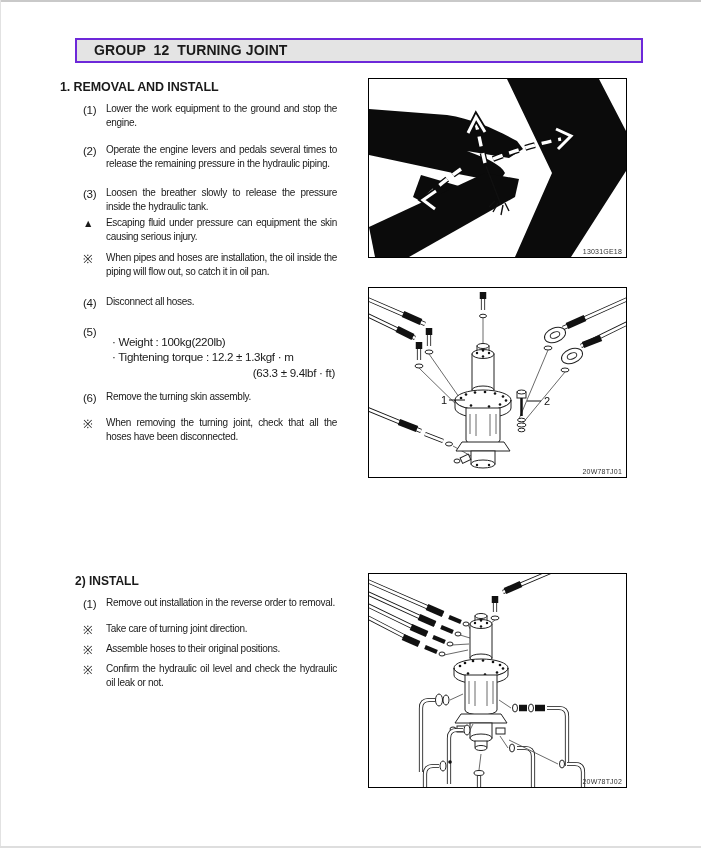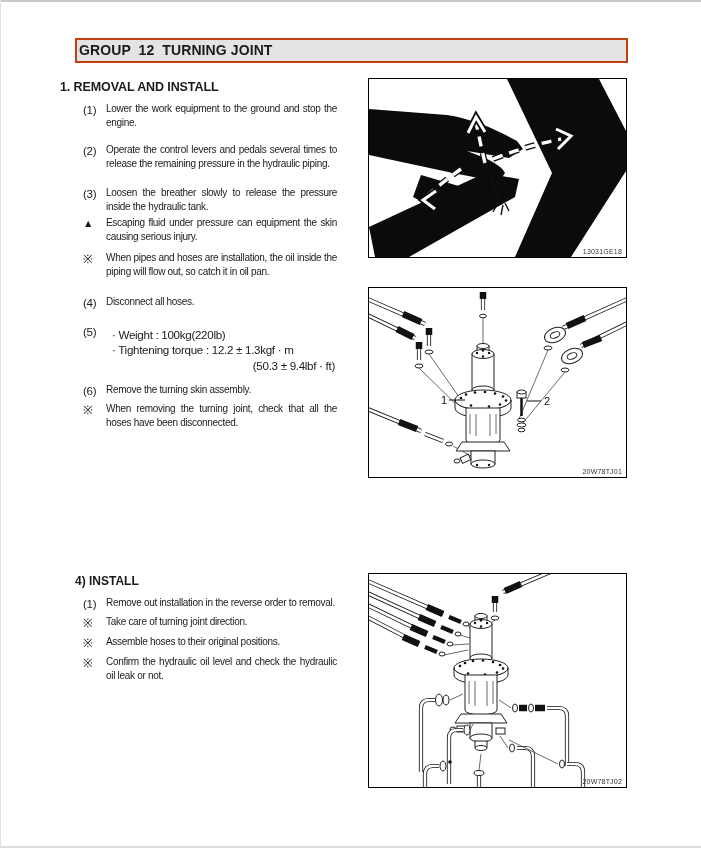--- a/index.html
+++ b/index.html
@@ -3,39 +3,39 @@
 <meta charset="utf-8">
 <style>
   html,body{margin:0;padding:0;background:#ffffff;}
   .page{position:relative;width:701px;height:848px;background:#fff;overflow:hidden;
         font-family:"Liberation Sans",sans-serif;color:#1a1a1a;}
   .scan-top{position:absolute;top:0;left:0;width:701px;height:2px;background:#c9c9c9;}
   .scan-left{position:absolute;top:0;left:0;width:1px;height:846px;background:#e2e2e2;}
   .scan-bottom{position:absolute;bottom:0;left:0;width:701px;height:2px;background:#dedede;}
 
   .title-box{position:absolute;left:75px;top:38px;width:547px;height:21px;
-             background:#e4e4e4;border:2px solid #c2410c;line-height:21px;
-             font-size:14px;font-weight:bold;padding-left:2px;white-space:pre;letter-spacing:0.1px;}
+             background:#e4e4e4;border:2px solid #6d28d9;line-height:21px;
+             font-size:14px;font-weight:bold;padding-left:17px;white-space:pre;letter-spacing:0.1px;}
 
   .col{position:absolute;left:60px;width:277px;}
   .col-removal{top:80px;}
   .col-install{top:574px;}
   .sec-h{font-size:12.5px;font-weight:bold;letter-spacing:-0.1px;}
   .sub-h{margin-left:15px;font-size:12px;font-weight:bold;}
   .col-removal .sub-h{margin-top:15px;}
   .steps{margin-left:23px;}
   .step{display:flex;align-items:flex-start;}
   .marker{flex:none;width:23px;font-size:11.6px;line-height:15.5px;letter-spacing:-0.3px;}
   .marker.warn{font-size:10.5px;}
   .sbody{flex:1;min-width:0;}
   .stext{font-size:10px;line-height:14px;letter-spacing:-0.3px;
          text-align:justify;text-justify:inter-word;}
   .spec{font-size:11.6px;line-height:15.5px;letter-spacing:-0.3px;margin-left:6px;}
   .spec-right{text-align:right;margin-right:2px;}
-  .mt2{margin-top:2px;}.mt3{margin-top:3px;}.mt4{margin-top:4px;}.mt5{margin-top:5px;}
+  .mt2{margin-top:2px;}.mt3{margin-top:10px;}.mt4{margin-top:4px;}.mt5{margin-top:5px;}
   .mt7{margin-top:7px;}.mt8{margin-top:8px;}.mt10{margin-top:10px;}
   .mt13{margin-top:13px;}.mt15{margin-top:15px;}.mt16{margin-top:16px;}
 
   .fig{position:absolute;left:368px;width:257px;background:#fff;border:1px solid #000;}
   .fig-1{top:78px;height:178px;}
   .fig-2{top:287px;height:189px;}
   .fig-3{top:573px;height:213px;}
   .fig svg{display:block;}
   .fig-cap{position:absolute;right:4px;bottom:2px;font-size:7px;color:#333;letter-spacing:0.2px;}
 
@@ -72,21 +72,21 @@
     <div class="steps">
       <div class="step mt8">
         <span class="marker">(1)</span>
         <div class="sbody">
             <div class="stext">Lower the work equipment to the ground and stop the engine.</div>
           </div>
       </div>
       <div class="step mt13">
         <span class="marker">(2)</span>
         <div class="sbody">
-            <div class="stext">Operate the control levers and pedals several times to release the remaining pressure in the hydraulic piping.</div>
+            <div class="stext">Operate the engine levers and pedals several times to release the remaining pressure in the hydraulic piping.</div>
           </div>
       </div>
       <div class="step mt15">
         <span class="marker">(3)</span>
         <div class="sbody">
             <div class="stext">Loosen the breather slowly to release the pressure inside the hydraulic tank.</div>
           </div>
       </div>
       <div class="step mt2">
         <span class="marker warn">▲</span>
@@ -104,40 +104,40 @@
         <span class="marker">(4)</span>
         <div class="sbody">
             <div class="stext">Disconnect all hoses.</div>
           </div>
       </div>
       <div class="step mt13">
         <span class="marker">(5)</span>
         <div class="sbody">
           <div class="spec mt3">· Weight : 100kg(220lb)</div>
           <div class="spec">· Tightening torque : 12.2 ± 1.3kgf · m</div>
-          <div class="spec spec-right">(50.3 ± 9.4lbf · ft)</div>
+          <div class="spec spec-right">(63.3 ± 9.4lbf · ft)</div>
         </div>
       </div>
       <div class="step mt10">
         <span class="marker">(6)</span>
         <div class="sbody">
             <div class="stext">Remove the turning skin assembly.</div>
           </div>
       </div>
       <div class="step mt3">
         <span class="marker">※</span>
         <div class="sbody">
             <div class="stext">When removing the turning joint, check that all the hoses have been disconnected.</div>
           </div>
       </div>
     </div>
   </div>
 
   <div class="col col-install">
-    <div class="sub-h">4) INSTALL</div>
+    <div class="sub-h">2) INSTALL</div>
     <div class="steps">
       <div class="step mt8">
         <span class="marker">(1)</span>
         <div class="sbody">
             <div class="stext">Remove out installation in the reverse order to removal.</div>
           </div>
       </div>
       <div class="step mt3">
         <span class="marker">※</span>
         <div class="sbody">

